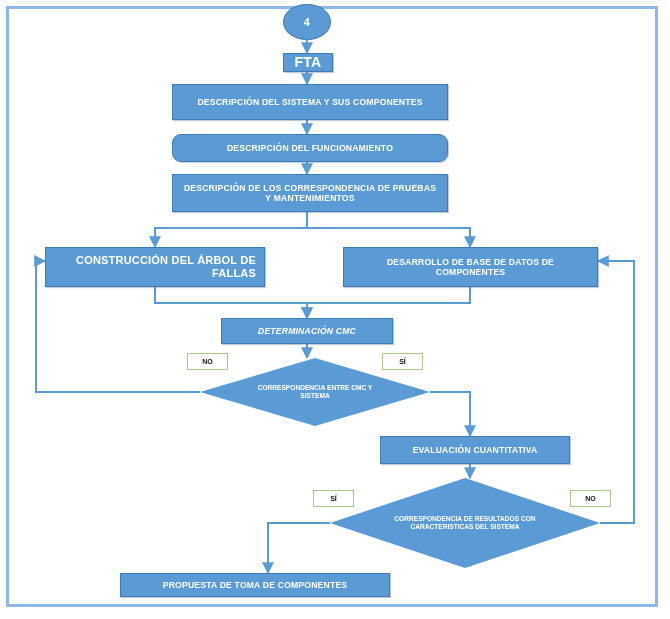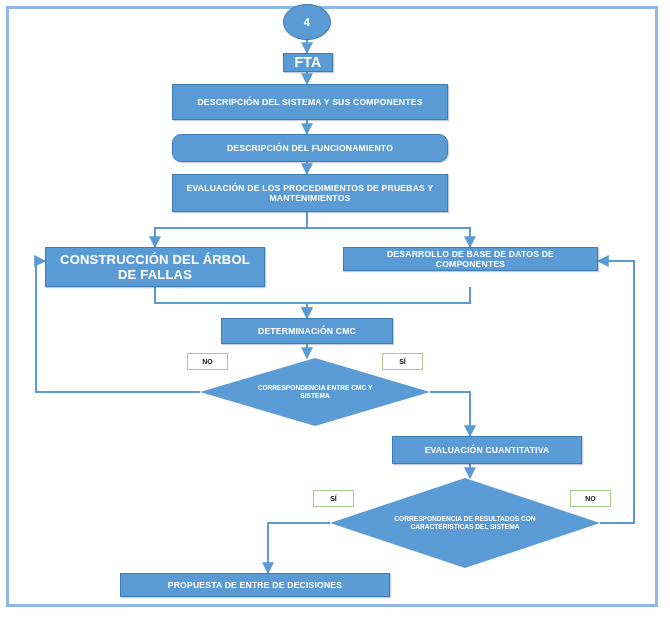--- a/index.html
+++ b/index.html
@@ -145,51 +145,51 @@
 
   <div class="node process" style="left:172px; top:84px; width:276px; height:36px; font-size:8.6px; padding:0 8px;">
     <span>DESCRIPCIÓN DEL SISTEMA Y SUS COMPONENTES</span>
   </div>
 
   <div class="node process" style="left:172px; top:134px; width:276px; height:28px; font-size:8.6px; padding:0 8px;border-radius:9px;">
     <span>DESCRIPCIÓN DEL FUNCIONAMIENTO</span>
   </div>
 
   <div class="node process" style="left:172px; top:174px; width:276px; height:38px; font-size:8.6px; padding:0 8px;">
-    <span>EVALUACIÓN DE LOS PROCEDIMIENTOS DE PRUEBAS Y MANTENIMIENTOS</span>
+    <span>DESCRIPCIÓN DE LOS CORRESPONDENCIA DE PRUEBAS Y MANTENIMIENTOS</span>
   </div>
 
-  <div class="node process" style="left:45px; top:247px; width:220px; height:40px; font-size:13px; padding:0 8px;">
+  <div class="node process" style="left:45px; top:247px; width:220px; height:40px; font-size:11px; padding:0 8px;text-align:right;">
     <span>CONSTRUCCIÓN DEL ÁRBOL DE FALLAS</span>
   </div>
 
-  <div class="node process" style="left:343px; top:247px; width:255px; height:24px; font-size:8.6px; padding:0 8px;">
+  <div class="node process" style="left:343px; top:247px; width:255px; height:40px; font-size:8.6px; padding:0 8px;">
     <span>DESARROLLO DE BASE DE DATOS DE COMPONENTES</span>
   </div>
 
-  <div class="node process" style="left:221px; top:318px; width:172px; height:26px; font-size:8.6px; padding:0 8px;">
+  <div class="node process" style="left:221px; top:318px; width:172px; height:26px; font-size:8.6px; padding:0 8px;font-style:italic;">
     <span>DETERMINACIÓN CMC</span>
   </div>
 
   <div class="decision-wrap" style="left:200px; top:358px; width:230px; height:68px;">
     <div class="decision-shape"></div>
     <div class="decision-text" style="font-size:6.6px;">CORRESPONDENCIA ENTRE CMC Y SISTEMA</div>
   </div>
 
-  <div class="node process" style="left:380px; top:436px; width:190px; height:28px; font-size:8.6px; padding:0 8px;margin-left:12px;">
+  <div class="node process" style="left:380px; top:436px; width:190px; height:28px; font-size:8.6px; padding:0 8px;">
     <span>EVALUACIÓN CUANTITATIVA</span>
   </div>
 
   <div class="decision-wrap" style="left:330px; top:478px; width:270px; height:90px;">
     <div class="decision-shape"></div>
     <div class="decision-text" style="font-size:6.6px;">CORRESPONDENCIA DE RESULTADOS CON CARACTERISTICAS DEL SISTEMA</div>
   </div>
 
   <div class="node process" style="left:120px; top:573px; width:270px; height:24px; font-size:8.6px; padding:0 8px;">
-    <span>PROPUESTA DE ENTRE DE DECISIONES</span>
+    <span>PROPUESTA DE TOMA DE COMPONENTES</span>
   </div>
 
   <div class="edge-label" style="left:187px; top:353px; width:41px; height:17px; font-size:7px;">NO</div>
 
   <div class="edge-label" style="left:382px; top:353px; width:41px; height:17px; font-size:7px;">SÍ</div>
 
   <div class="edge-label" style="left:313px; top:490px; width:41px; height:17px; font-size:7px;">SÍ</div>
 
   <div class="edge-label" style="left:570px; top:490px; width:41px; height:17px; font-size:7px;">NO</div>
 

